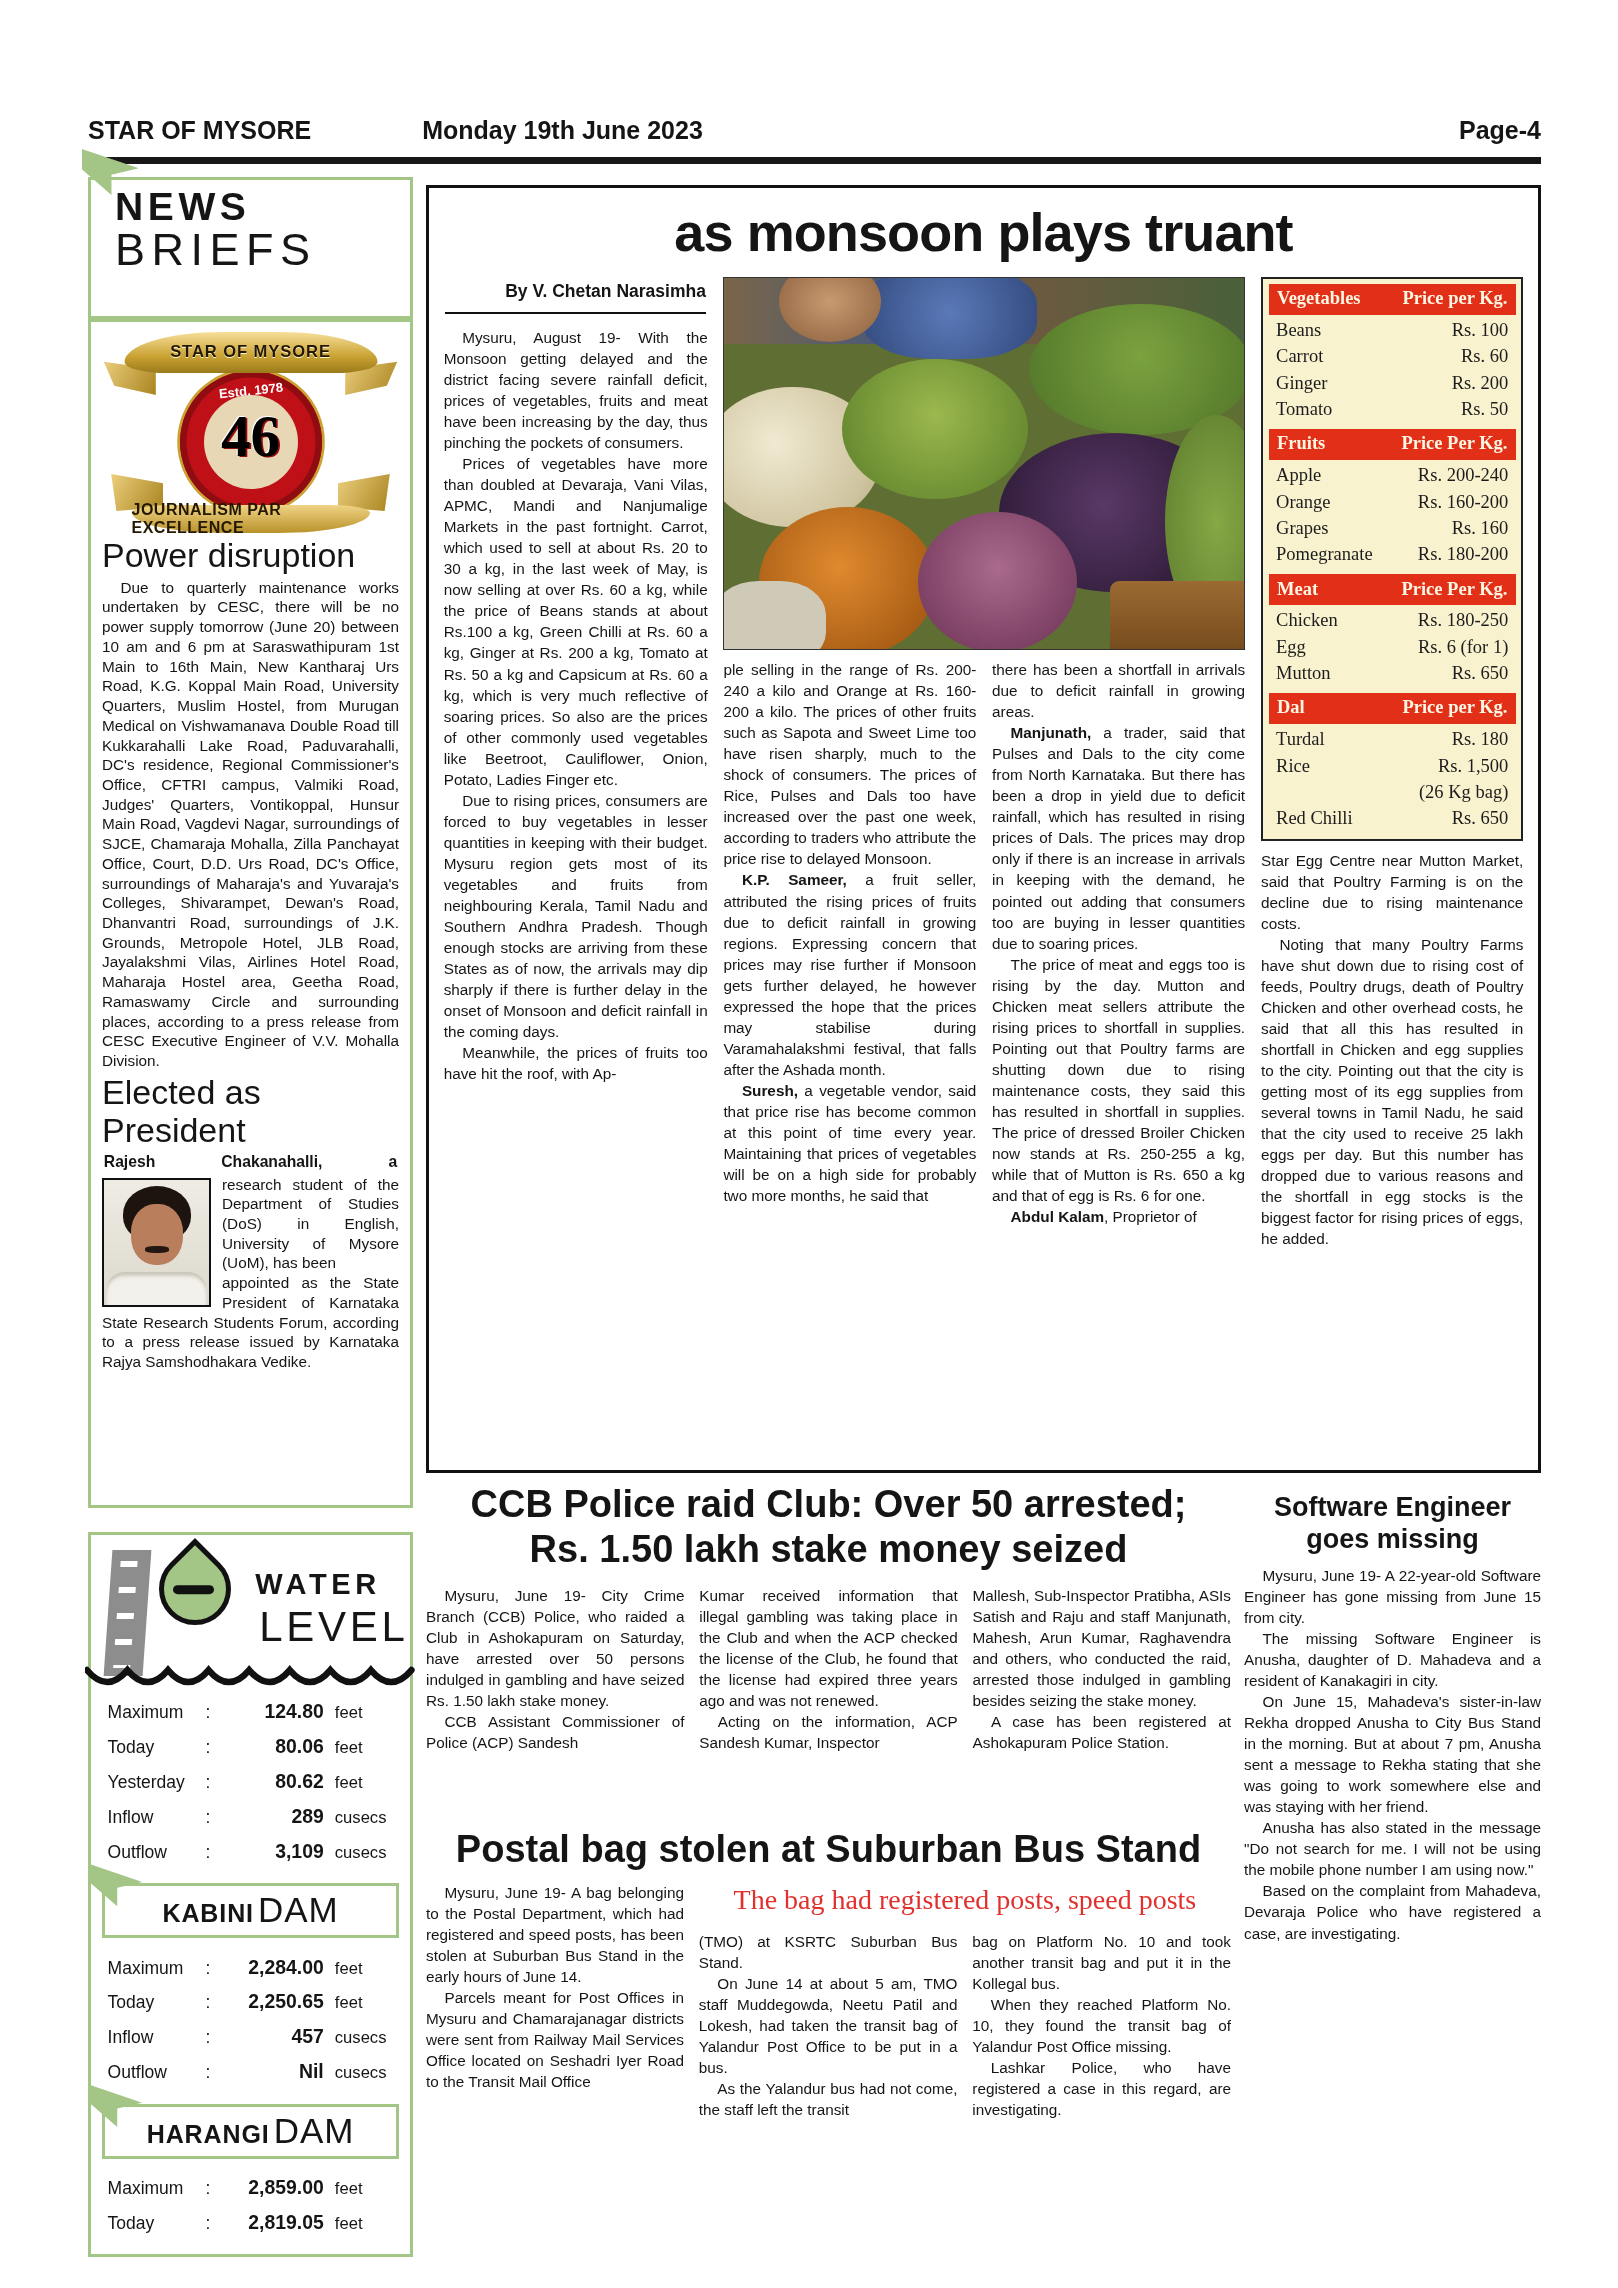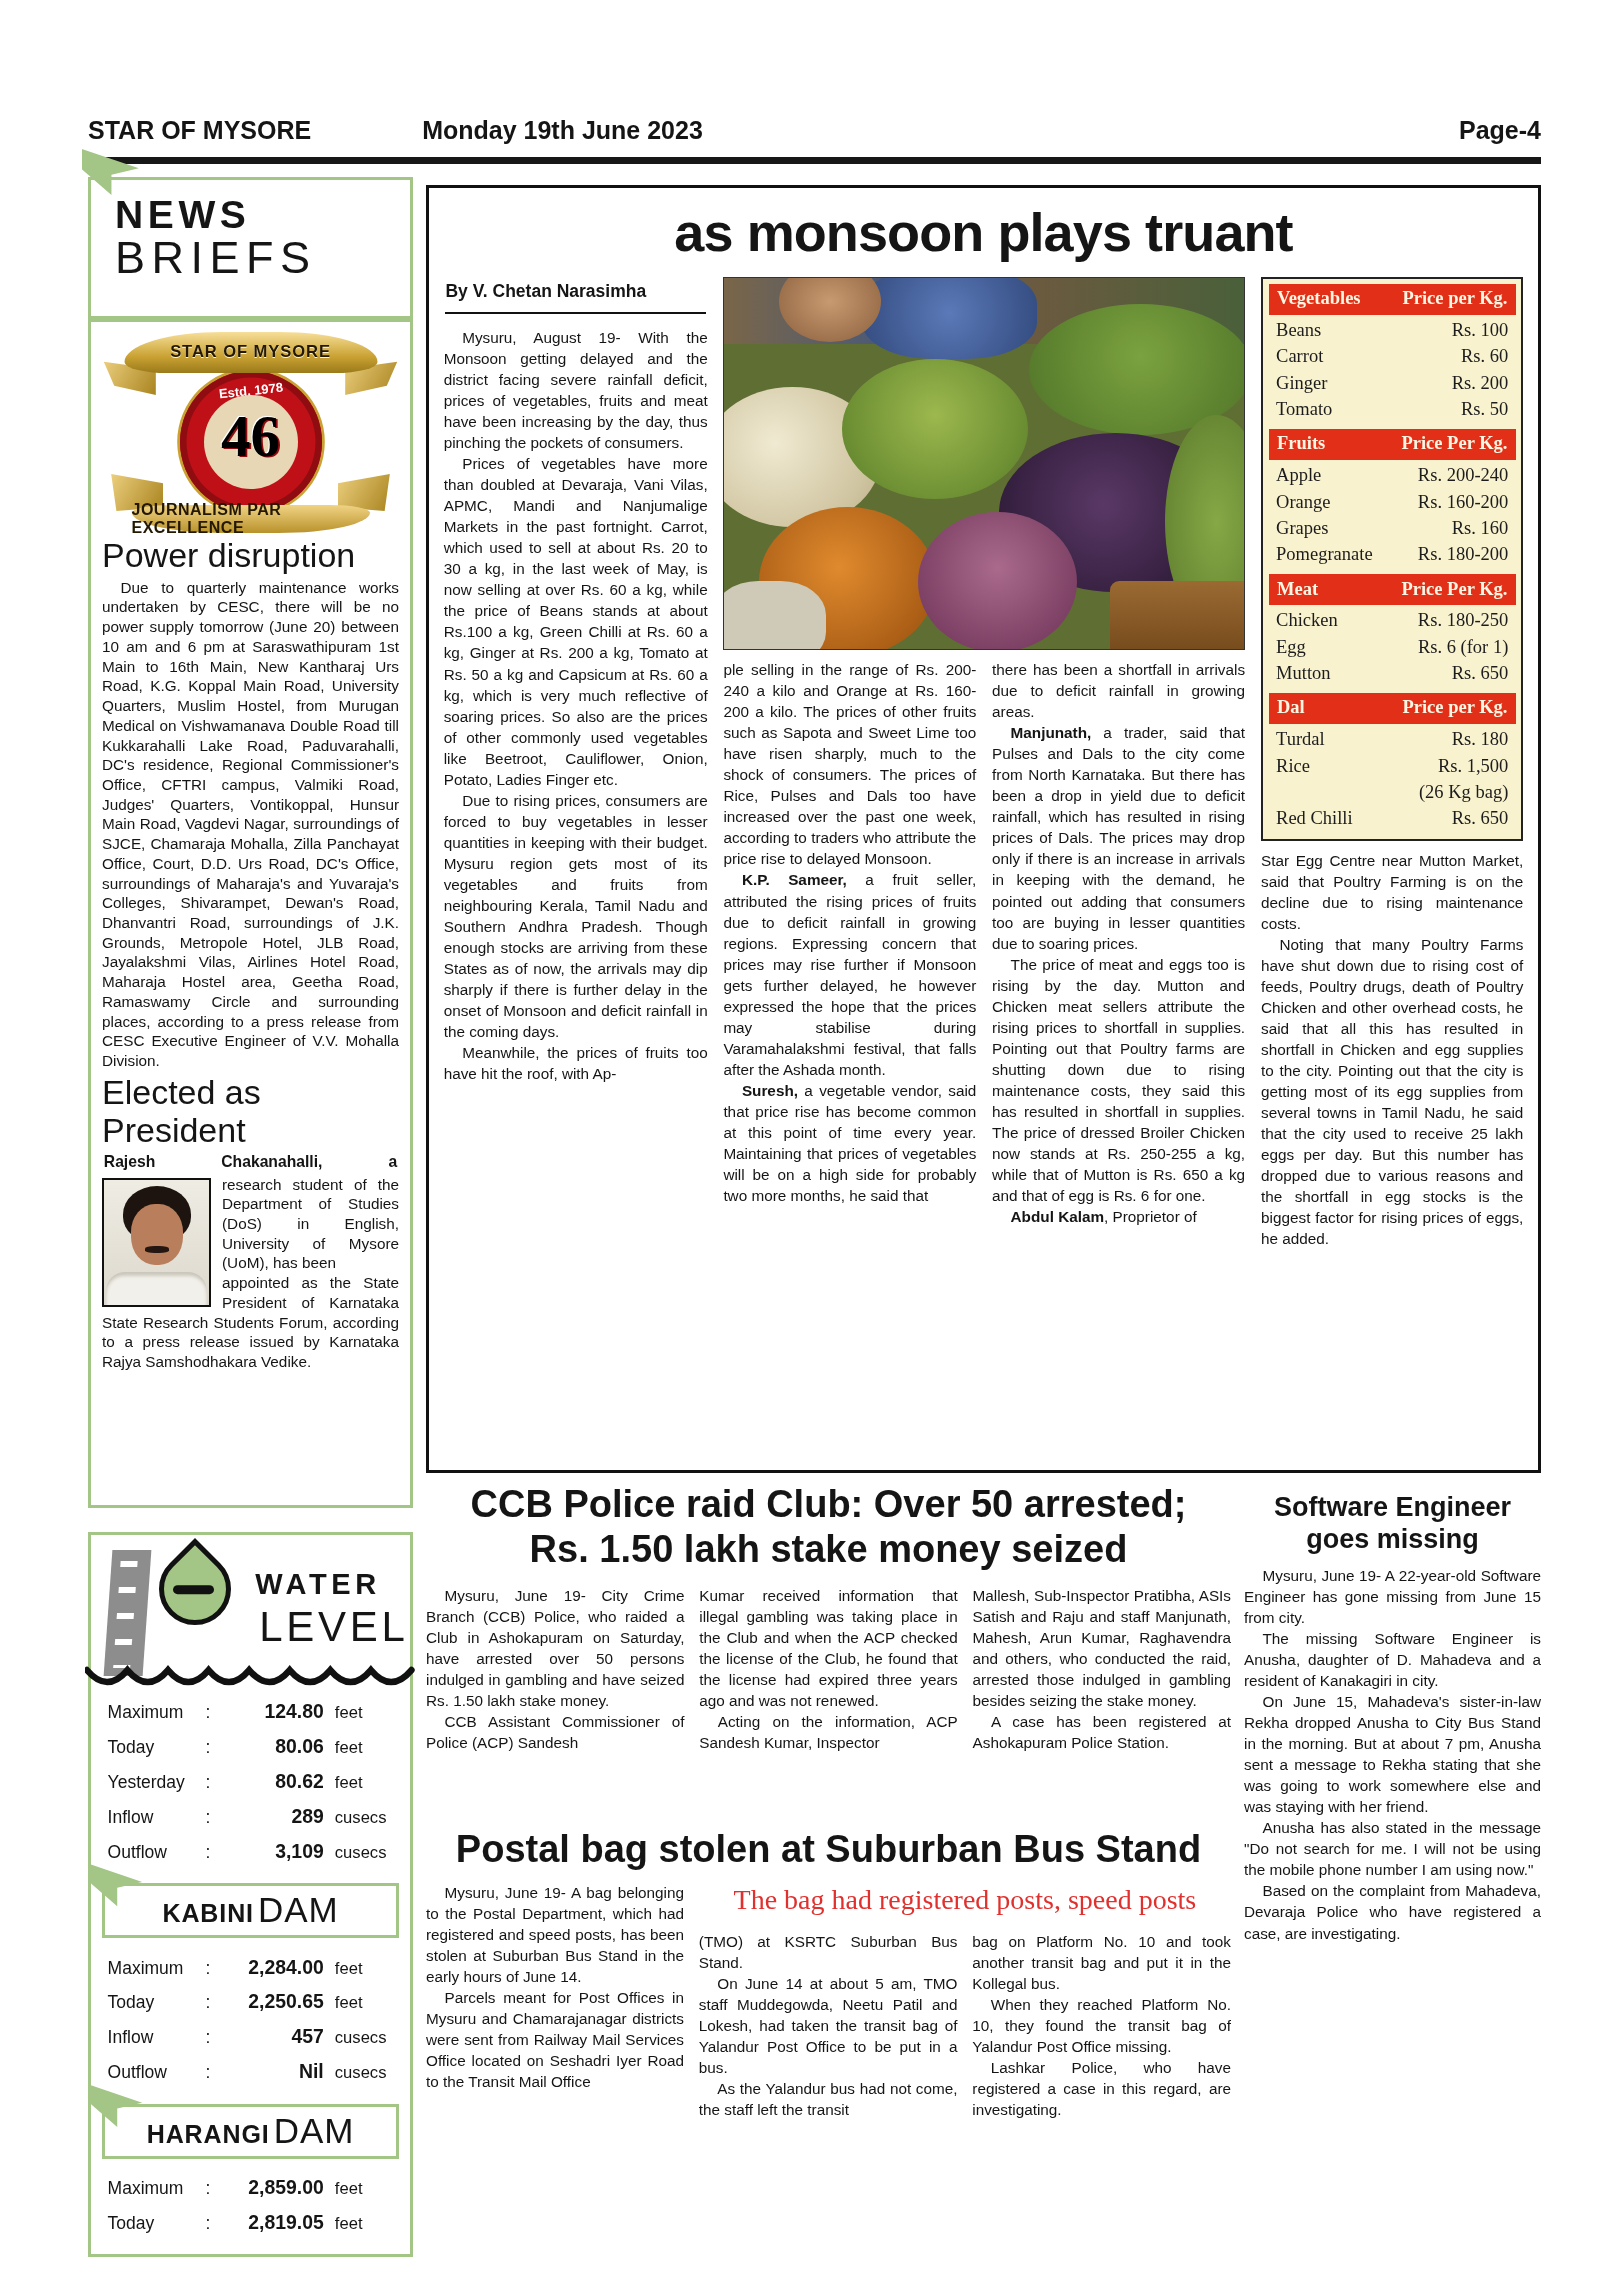--- a/index.html
+++ b/index.html
@@ -21,21 +21,21 @@
   .header .date{margin-left:111px;}
   .header .pageno{margin-left:auto;}
   .header-rule{position:absolute;left:88px;right:78px;top:157px;height:7.4px;background:#171717;}
 
   
   .flag{position:absolute;width:57px;height:46px;background:var(--green);
         clip-path:polygon(0 0,100% 42%,52% 56%,52% 100%,0 44%);}
 
   
   .nb-title{position:absolute;left:88px;top:177px;width:325px;height:145px;border:3.7px solid var(--green);
-            background:#fff;padding:15px 0 0 24px;}
+            background:#fff;padding:7px 0 0 24px;}
   .nb-title .flag{top:-31px;left:-9.2px;}
   .nb-l1{font-size:39px;font-weight:800;letter-spacing:4.6px;line-height:1.0;}
   .nb-l2{font-size:45px;font-weight:400;letter-spacing:6.5px;line-height:1.05;}
 
   .nb-box{position:absolute;left:88px;top:316px;width:325px;height:1192px;border:3.7px solid var(--green);
           padding:11px 11px 7.4px;overflow:hidden;}
 
   
   .logo-wrap{position:relative;height:203px;margin-bottom:3.7px;}
   .ribbon-top{position:absolute;left:50%;top:1.8px;transform:translateX(-50%);width:253px;height:41px;
@@ -103,21 +103,21 @@
   .main-box{position:absolute;left:426px;top:185px;width:1115px;height:1288px;border:3.7px solid #111;
       padding:7.4px 11px;overflow:hidden;}
   .headline{text-align:center;font-size:54px;font-weight:bold;line-height:1.1;letter-spacing:-0.9px;margin:7.4px 0 14.8px;}
   .story-row{display:flex;gap:15.7px;padding:0 3.7px;}
   .col{font-size:15.3px;line-height:1.375;text-align:justify;}
   .col p{margin:0;text-indent:18.5px;}
   .col p.ni{text-indent:0;}
   .c1{width:264px;flex:none;}
   .mid{width:522px;flex:none;}
   .c4{flex:1;}
-  .byline{text-align:left;font-weight:bold;font-size:17.5px;padding:1.8px 0 9.2px;border-bottom:2.8px solid #111;
+  .byline{text-align:right;font-weight:bold;font-size:17.5px;padding:1.8px 0 9.2px;border-bottom:2.8px solid #111;
       margin:0 1.8px 13px;}
   .photo{position:relative;width:100%;height:373px;overflow:hidden;background:#5f6e33;border:0.9px solid #333;}
   .photo .strip{position:absolute;left:0;top:0;width:100%;height:66px;
       background:linear-gradient(90deg,#7a6648,#4c5a76 30%,#6b5a3f 60%,#49603a);}
   .blob{position:absolute;border-radius:50%;}
   .b1{left:138px;top:-11px;width:175px;height:92px;background:radial-gradient(circle at 50% 50%,#5b79b8,#31497c);border-radius:40%;}
   .b2{left:55px;top:-16.6px;width:102px;height:81px;background:radial-gradient(#c89a71,#8a5f3c);}
   .b3{left:-20px;top:109px;width:177px;height:140px;background:radial-gradient(circle at 40% 40%,#f0ead2,#cfc4a0 70%,#b5a886);}
   .b4{left:118px;top:81px;width:186px;height:140px;background:radial-gradient(circle at 50% 40%,#9cb84e,#6d8f33 70%,#55752a);}
   .b5{left:305px;top:26px;width:223px;height:131px;background:radial-gradient(circle at 50% 40%,#7ba23f,#4f7328);}

